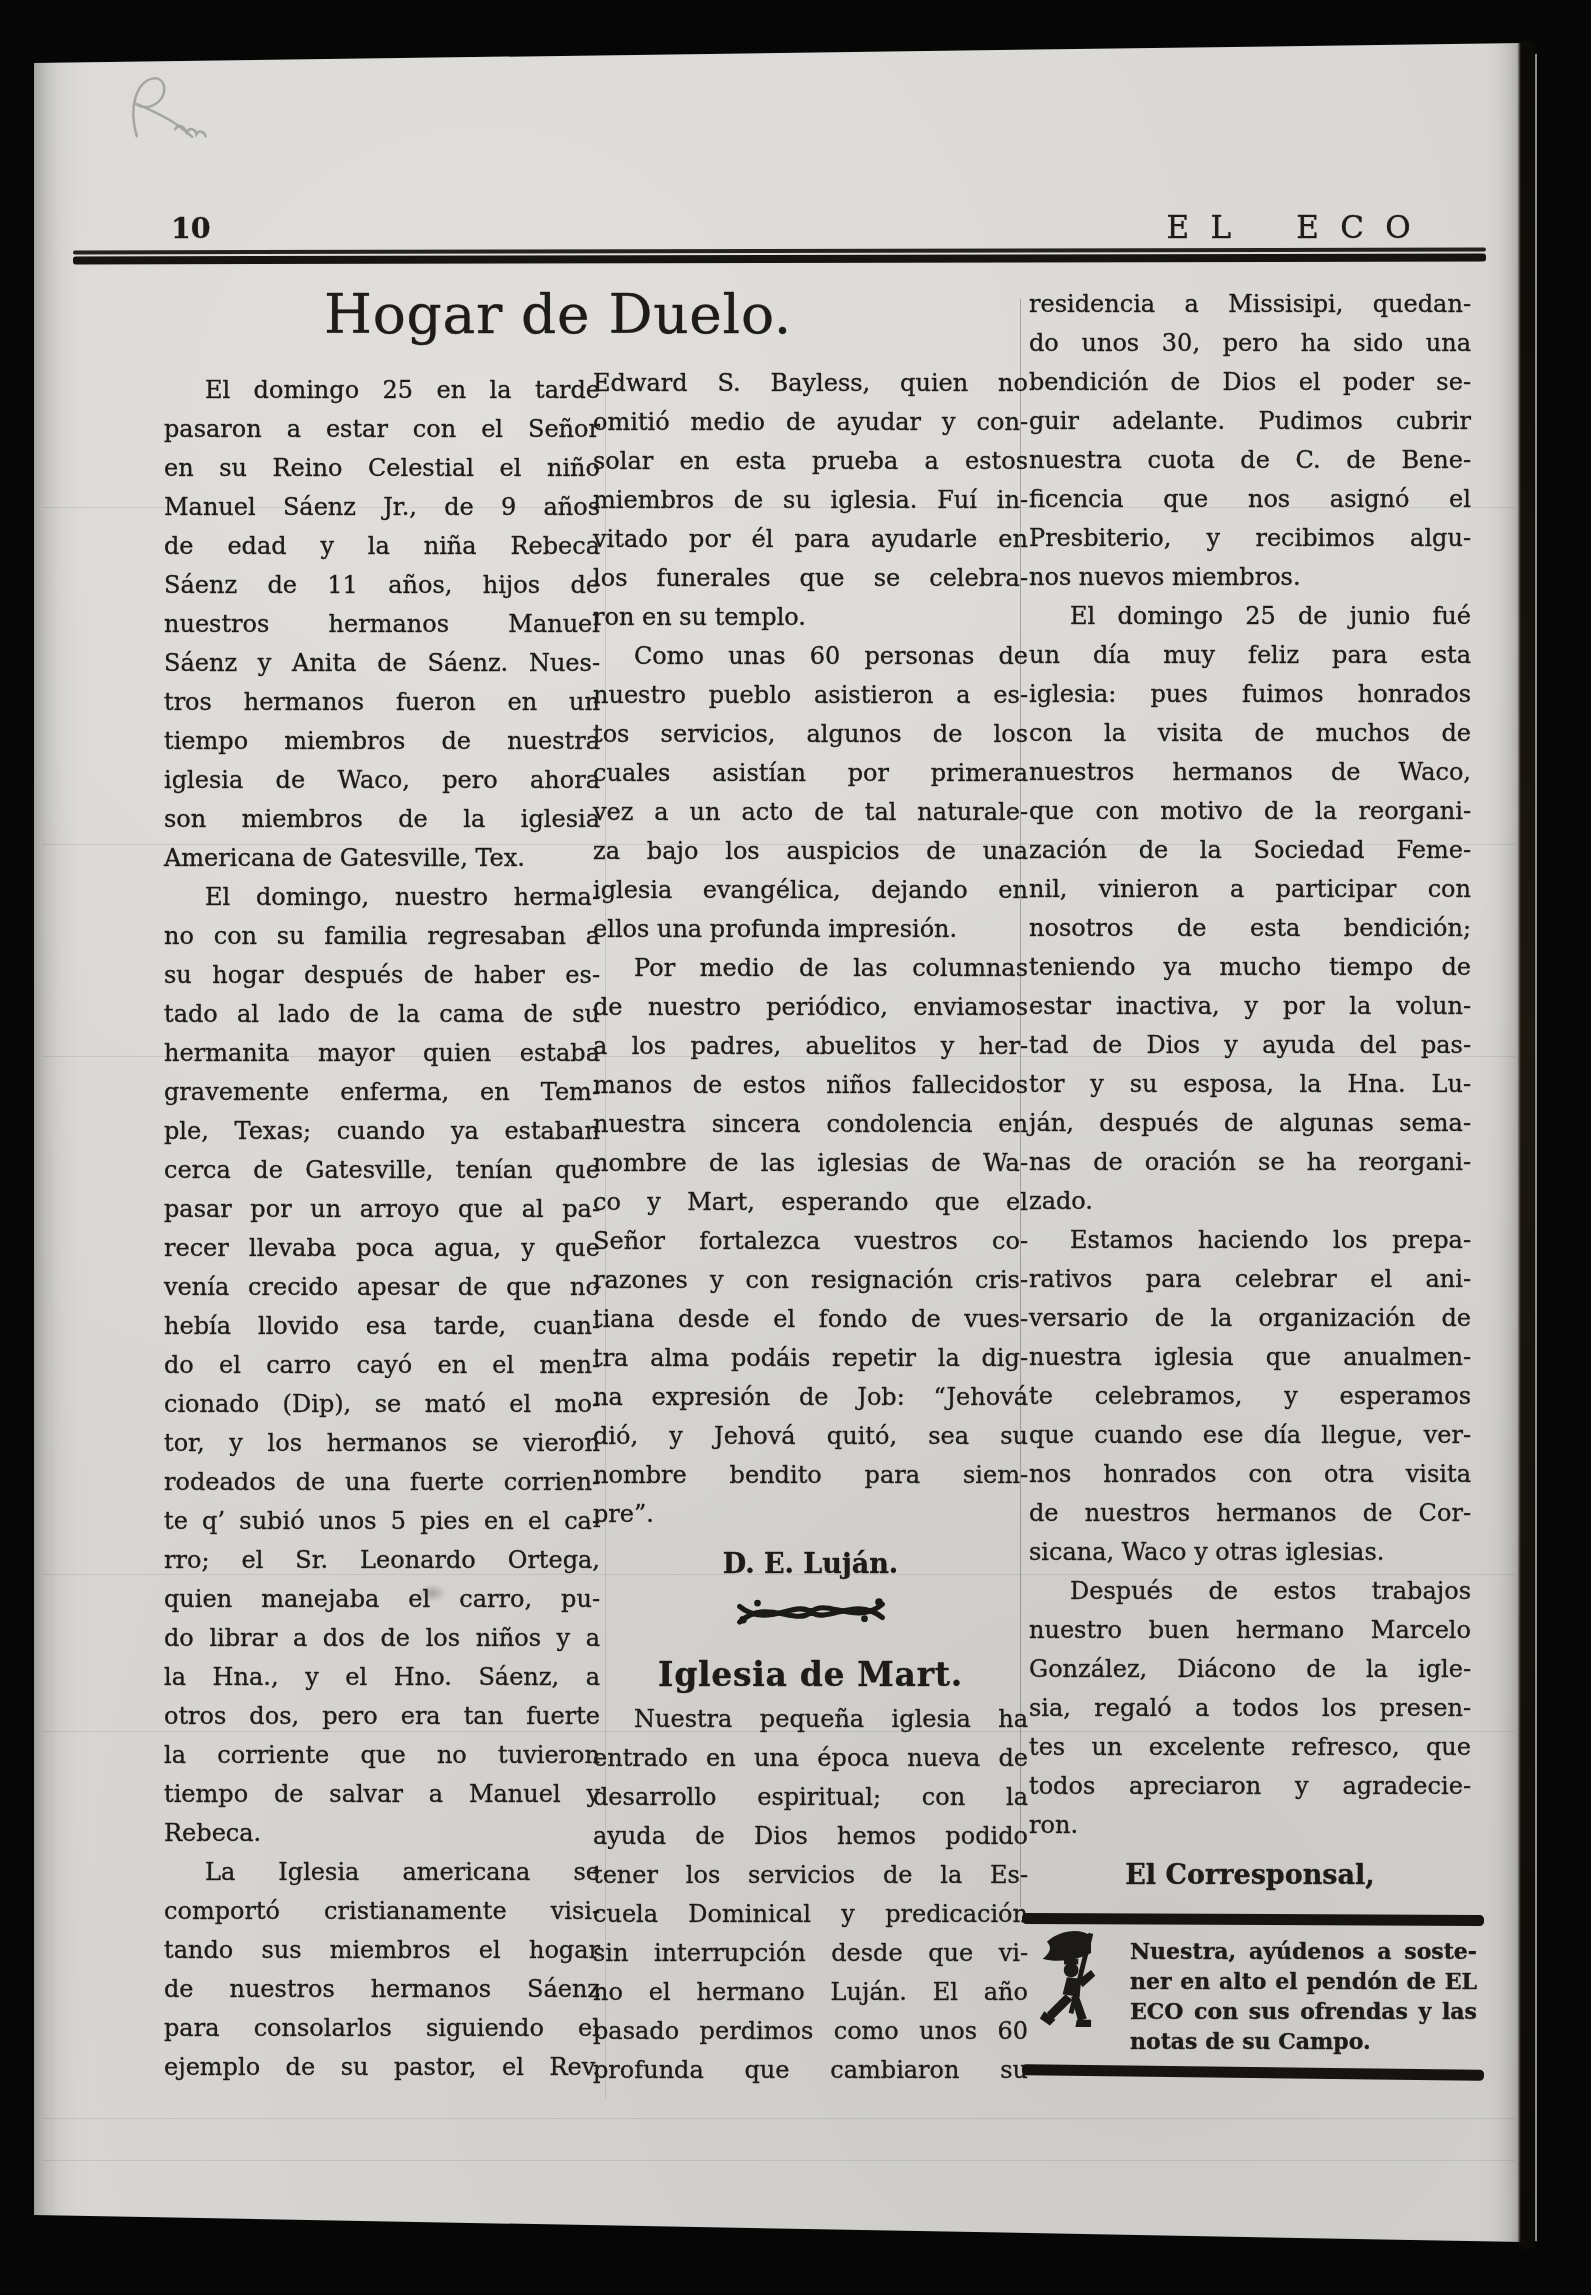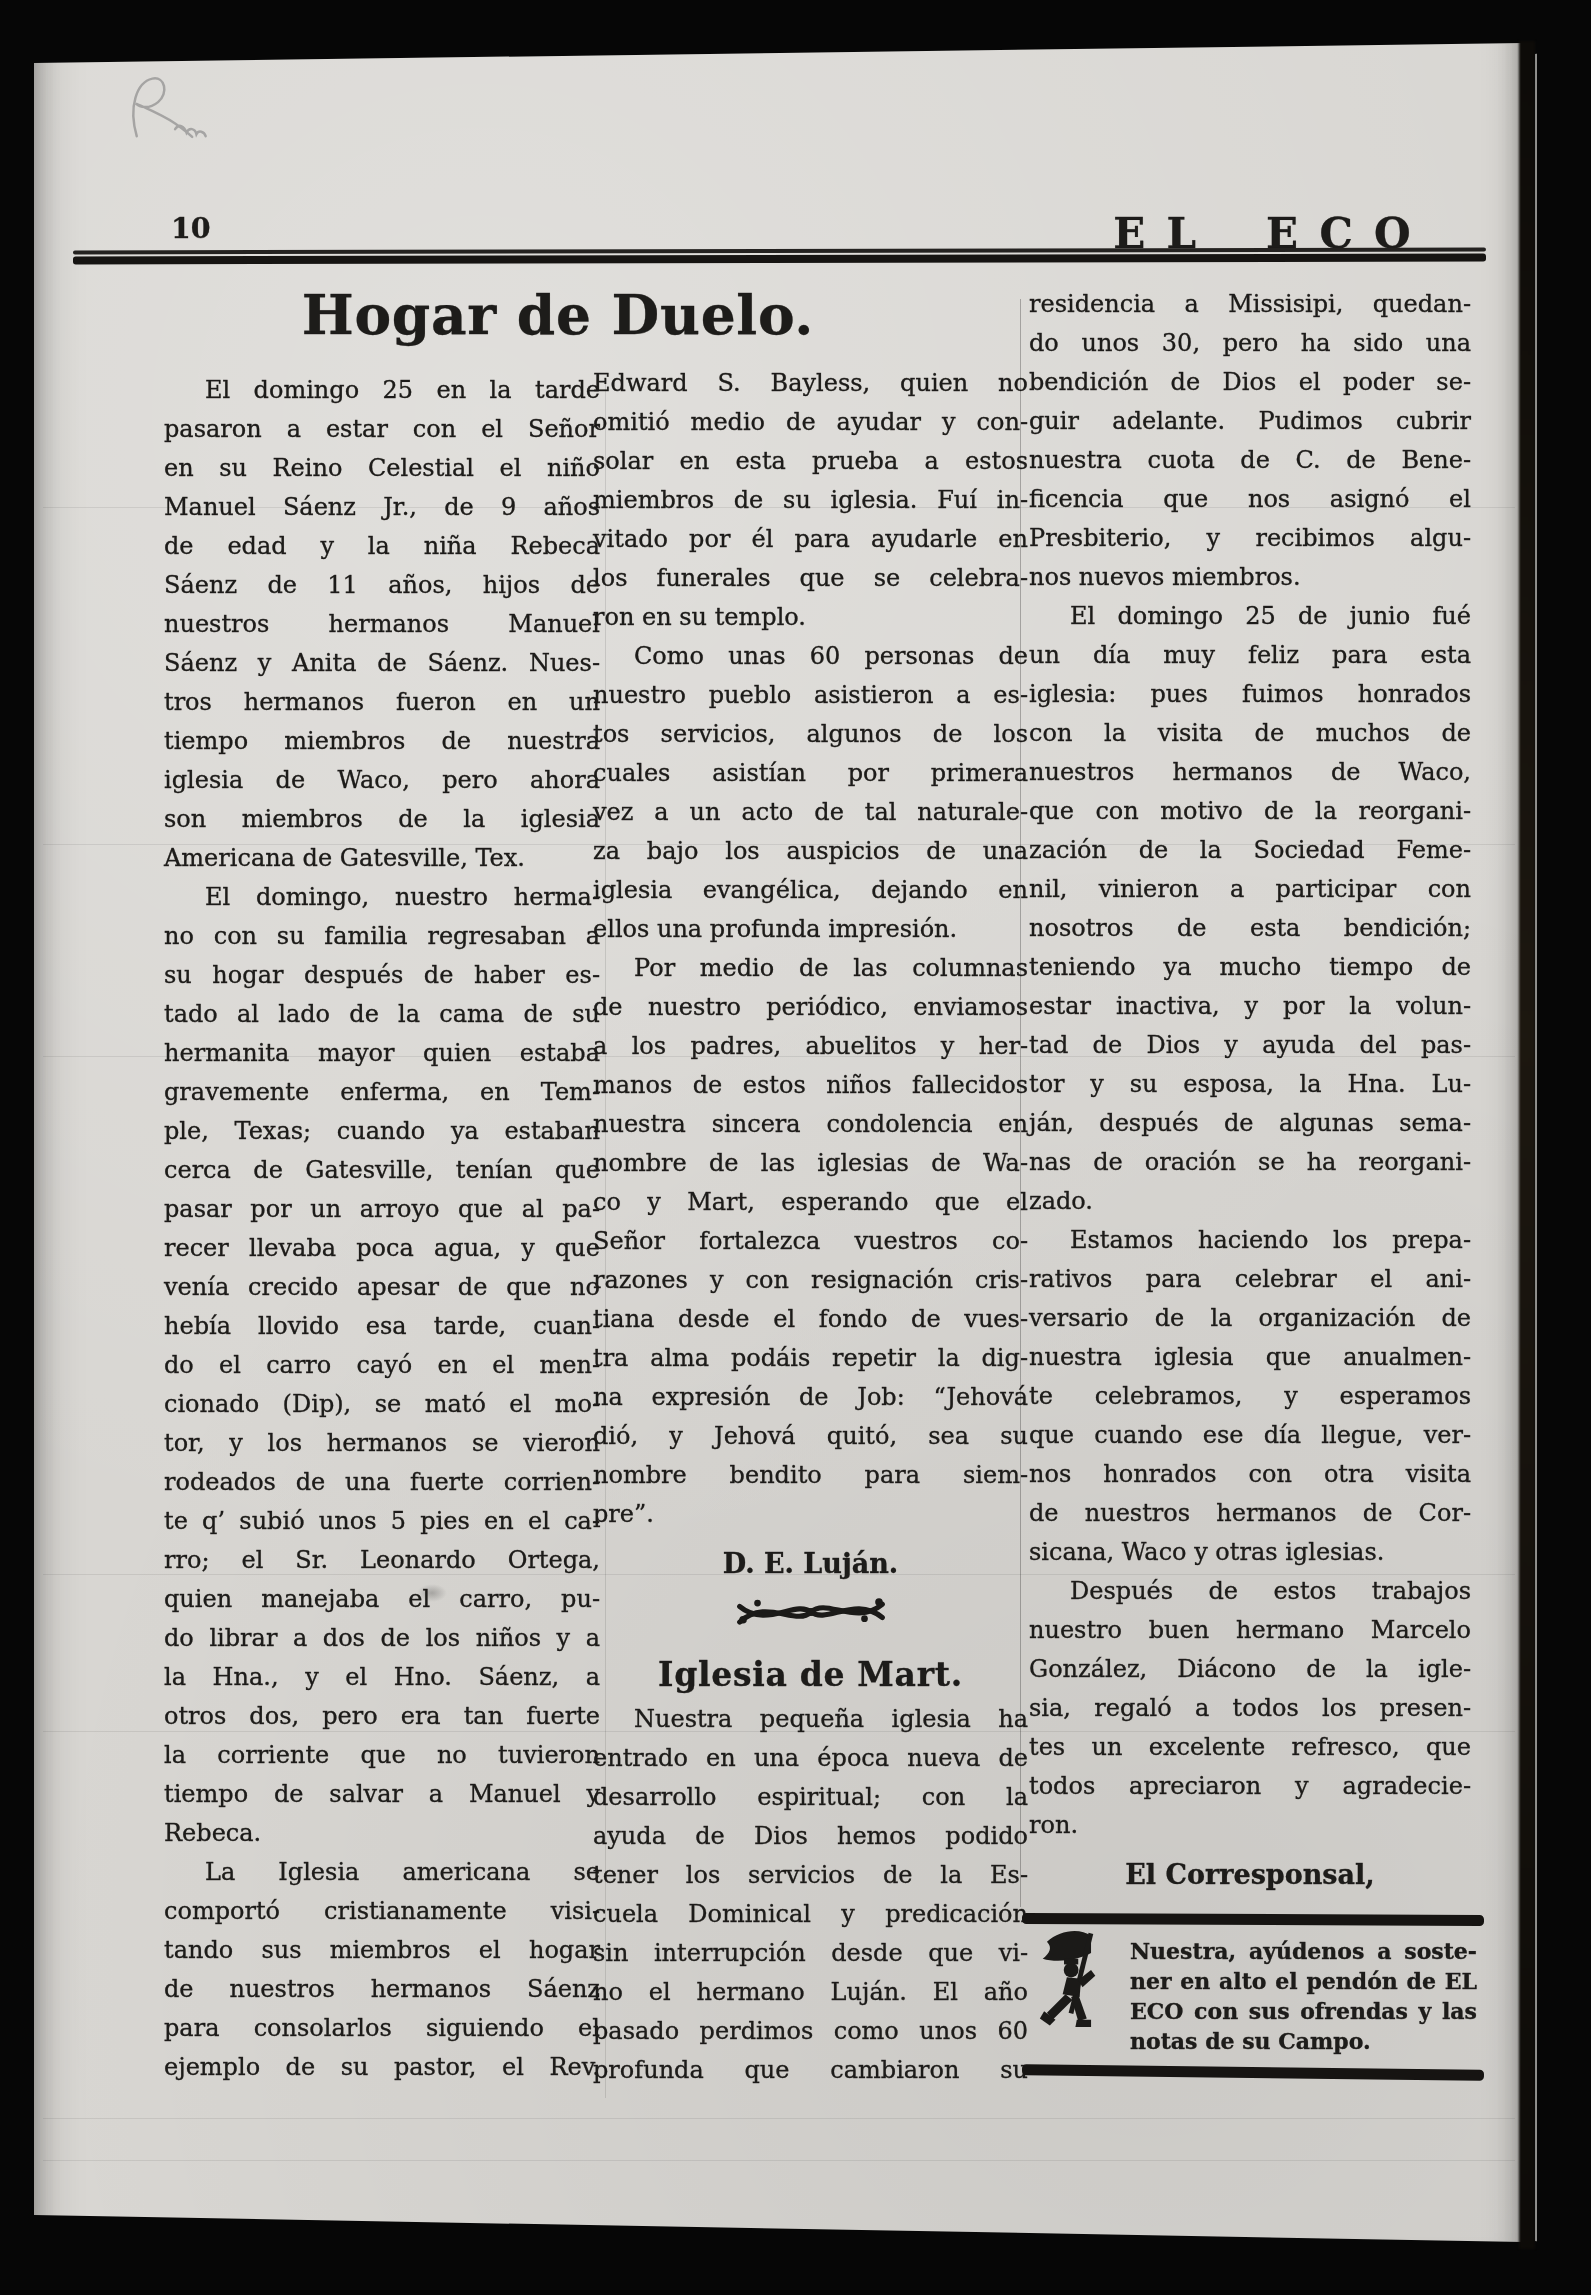--- a/index.html
+++ b/index.html
@@ -21,27 +21,27 @@
           background:linear-gradient(180deg,#0d0b08,#28211660 45%,#0d0b08);
           background-color:#15110c;filter:blur(1.1px);}
   #strip2{position:absolute;left:1535px;top:0;width:57px;height:2295px;background:#d2d1cd;
           clip-path:polygon(0 54px,100% 48px,100% 2251px,0 2241px);
           box-shadow:inset 12.8px 0 15.6px -8.5px rgba(0,0,0,.45), inset 0 21.3px 21.3px -14.2px rgba(0,0,0,.5);}
   #strip2 .innerline{position:absolute;left:27px;top:213px;width:1.4px;height:1963px;background:rgba(0,0,0,.15);}
   
   #content{position:absolute;inset:0;}
   .txt{text-shadow:0 0 0.7px rgba(25,23,20,.38);-webkit-text-stroke:0.3px rgba(28,26,22,.75);}
   #pagenum{position:absolute;left:171px;top:211px;font-size:28.5px;font-weight:bold;}
-  #masthead{position:absolute;right:105px;top:209px;font-size:42px;font-weight:bold;
+  #masthead{position:absolute;right:105px;top:209px;font-size:31px;font-weight:normal;
             letter-spacing:21.3px;word-spacing:12.8px;white-space:nowrap;}
   #headrule{position:absolute;left:73px;top:249px;width:1413px;transform:rotate(-0.12deg);}
   #headrule .thin{height:3.6px;background:#242220;border-radius:2.1px;}
   #headrule .thick{height:7.8px;background:#161412;margin-top:2.8px;border-radius:2.8px;}
   #title{position:absolute;left:164px;top:287px;width:788px;margin:0;text-align:center;
-         font-size:55px;font-weight:bold;letter-spacing:0.7px;line-height:1;}
+         font-size:55px;font-weight:normal;letter-spacing:0.7px;line-height:1;}
   .col{position:absolute;font-size:24px;line-height:39px;}
   #col1{left:164px;top:371px;width:436px;}
   #col2{left:593px;top:364px;width:435px;}
   #col3{left:1029px;top:285px;width:442px;}
   .line{height:39px;line-height:39px;text-align:justify;text-align-last:justify;white-space:nowrap;overflow:visible;}
   .line.last{text-align-last:left;}
   .line.indent{text-indent:41px;}
   .sig{height:41px;line-height:41px;text-align:center;font-weight:bold;font-size:27px;margin-top:9px;}
   .head{height:50px;line-height:50px;padding-top:11.4px;text-align:center;font-weight:bold;font-size:33px;letter-spacing:0.7px;}
   .fleuron{height:55px;display:flex;align-items:center;justify-content:center;}

